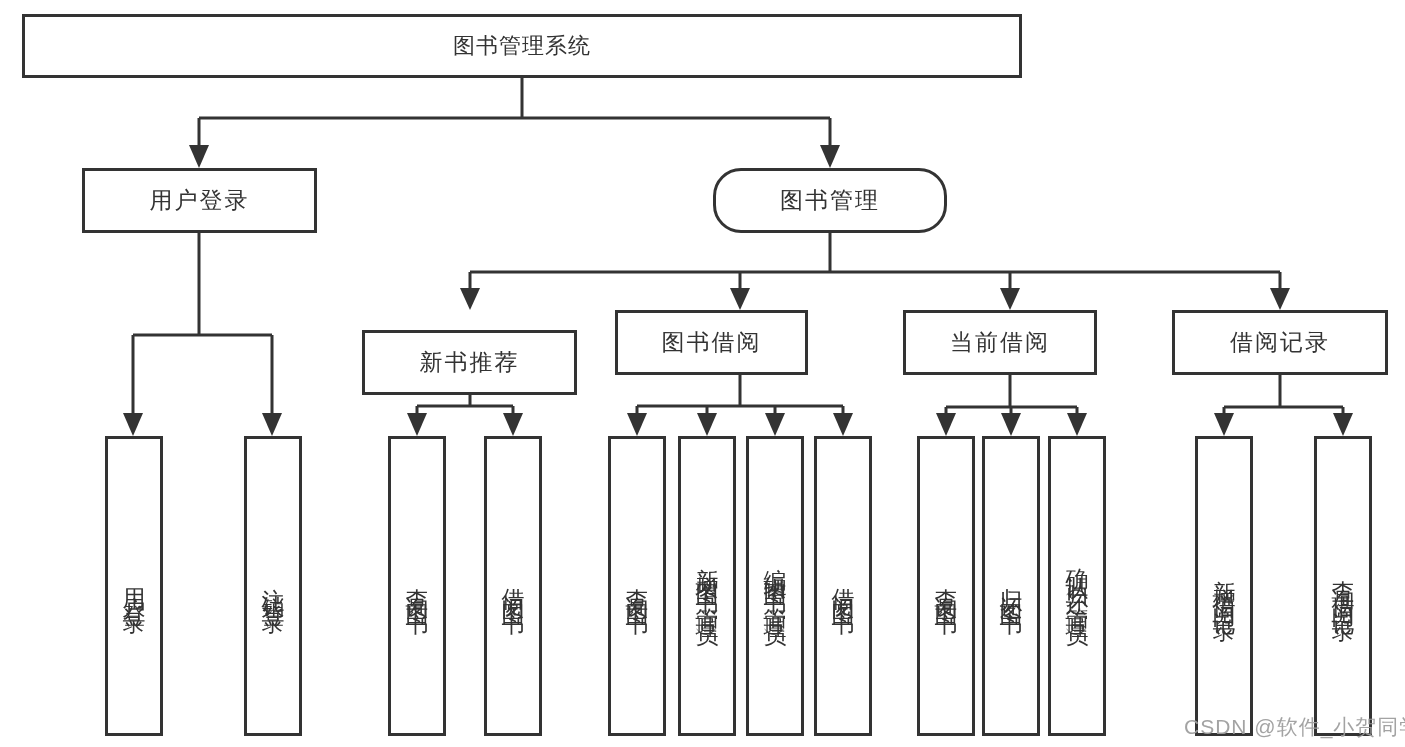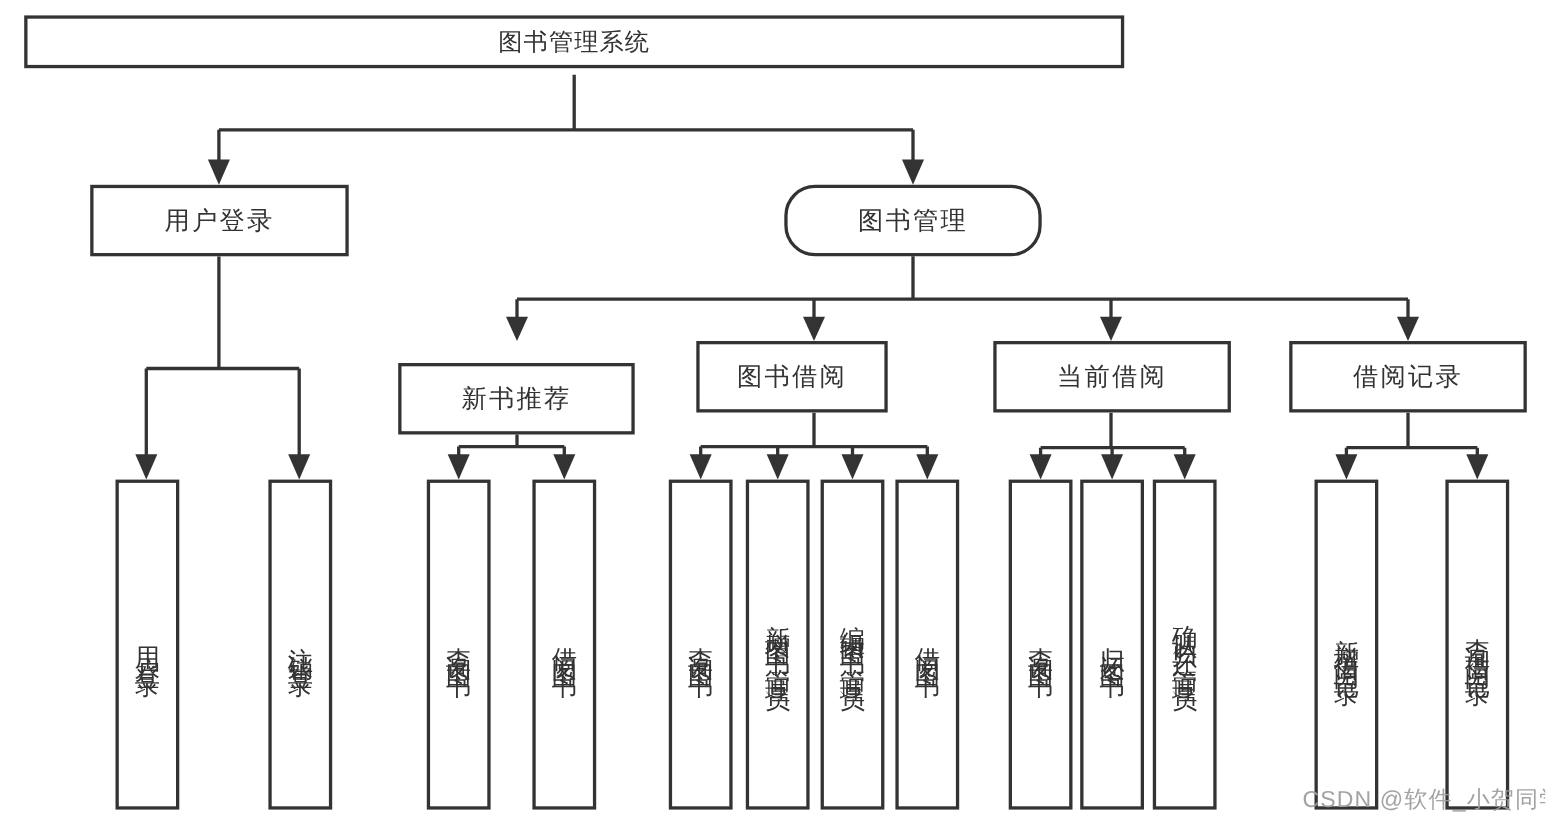--- a/index.html
+++ b/index.html
@@ -60,38 +60,38 @@
     <path class="ln" d="M1010 375 L1010 407 M946 407 L1077 407 M946 407 L946 415 M1011 407 L1011 415 M1077 407 L1077 415"></path>
     <polygon class="ah" points="936,413 956,413 946,436"></polygon>
     <polygon class="ah" points="1001,413 1021,413 1011,436"></polygon>
     <polygon class="ah" points="1067,413 1087,413 1077,436"></polygon>
 
     <path class="ln" d="M1280 375 L1280 407 M1224 407 L1343 407 M1224 407 L1224 415 M1343 407 L1343 415"></path>
     <polygon class="ah" points="1214,413 1234,413 1224,436"></polygon>
     <polygon class="ah" points="1333,413 1353,413 1343,436"></polygon>
   </svg>
 
-  <div class="box" style="left:22px;top:14px;width:1000px;height:48px;text-align:right;">
+  <div class="box" style="left:22px;top:14px;width:1000px;height:64px;text-align:right;">
     <span class="root-label">图书管理系统</span>
   </div>
 
   <div class="box" style="left:82px;top:168px;width:235px;height:65px;">
     <span class="h-label">用户登录</span>
   </div>
   <div class="box" style="left:713px;top:168px;width:234px;height:65px;border-radius:28px;">
     <span class="h-label">图书管理</span>
   </div>
 
   <div class="box" style="left:362px;top:310px;width:215px;height:65px;margin-top:20px;">
     <span class="h-label">新书推荐</span>
   </div>
-  <div class="box" style="left:633px;top:310px;width:174px;height:65px;">
+  <div class="box" style="left:615px;top:310px;width:193px;height:65px;">
     <span class="h-label">图书借阅</span>
   </div>
-  <div class="box" style="left:903px;top:310px;width:216px;height:65px;">
+  <div class="box" style="left:903px;top:310px;width:194px;height:65px;">
     <span class="h-label">当前借阅</span>
   </div>
   <div class="box" style="left:1172px;top:310px;width:216px;height:65px;">
     <span class="h-label">借阅记录</span>
   </div>
 
   <div class="box leaf" style="left:105px;top:436px;">
     <span class="v-label">用户登录</span>
   </div>
   <div class="box leaf" style="left:244px;top:436px;">

